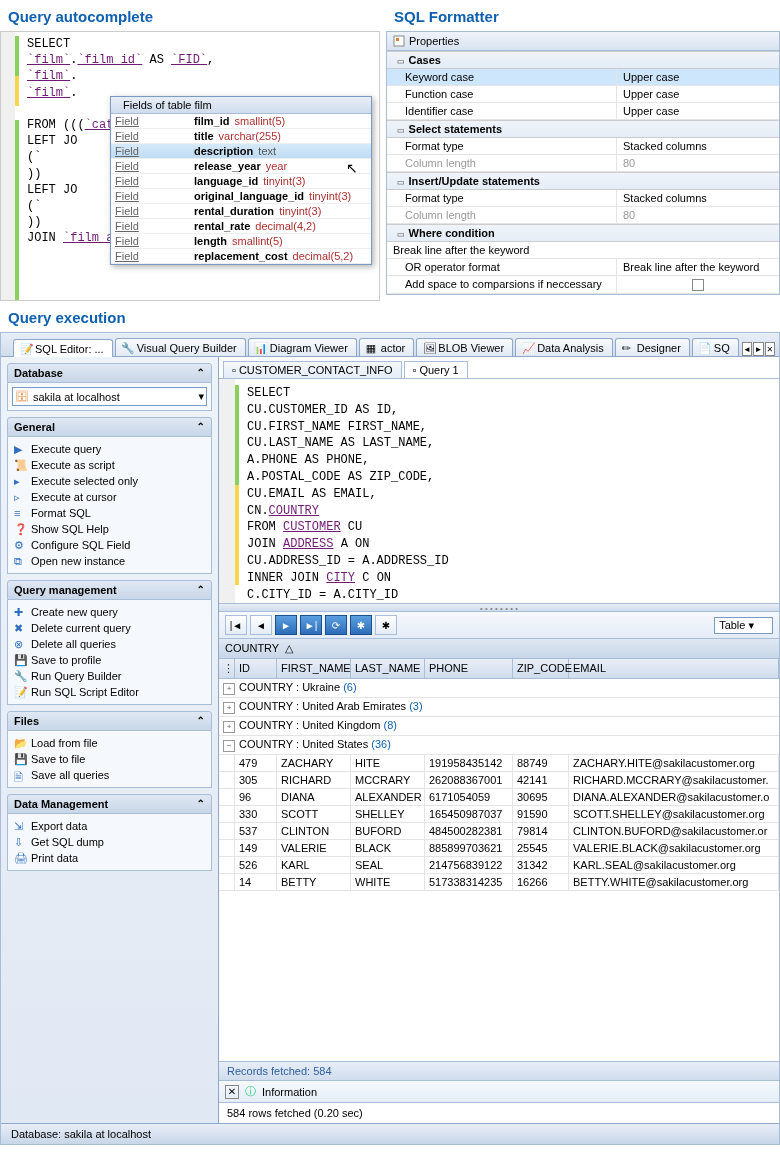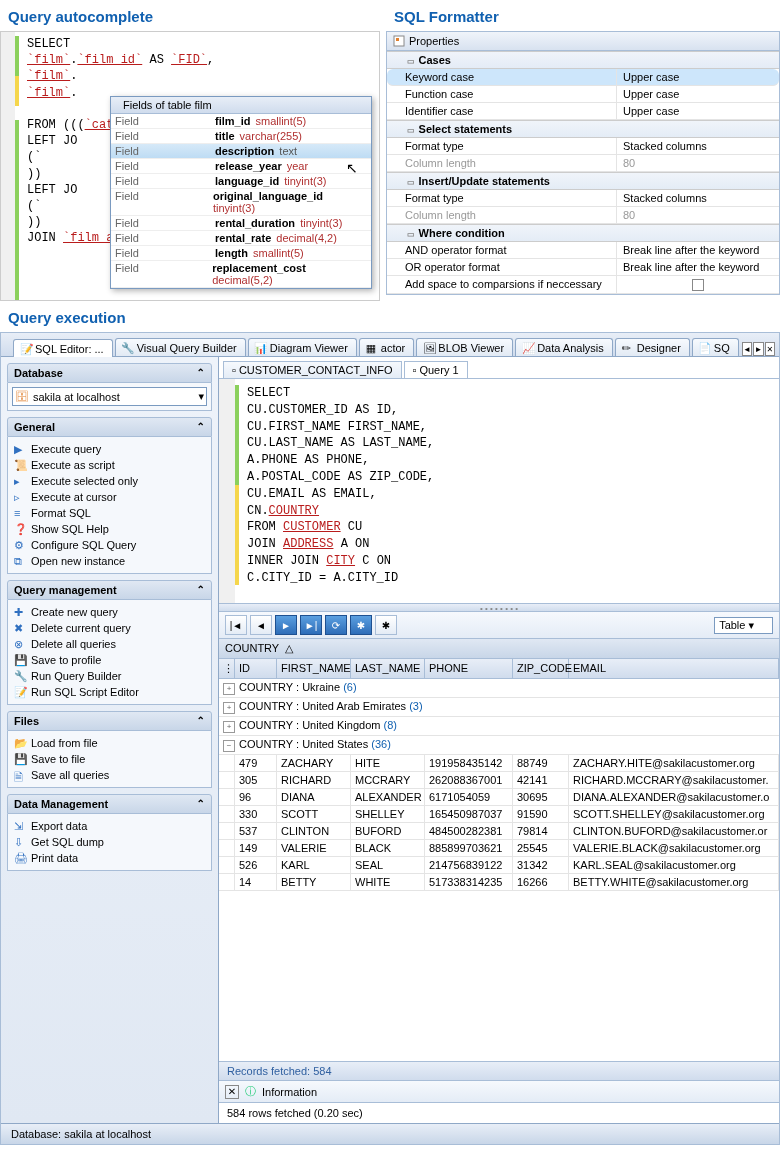--- a/index.html
+++ b/index.html
@@ -5,38 +5,38 @@
 * { box-sizing: border-box; margin: 0; padding: 0; }
 body { font-family: Tahoma, Arial, sans-serif; font-size: 11px; background: #fff; width: 780px; }
 .section-title { color: #1060B0; font-size: 15px; font-weight: bold; margin: 8px 0 6px 8px; }
 .top-row { display: flex; gap: 6px; }
 .autocomplete-panel { width: 380px; position: relative; }
 .code-box { border: 1px solid #ccc; background: #fff; padding: 4px 4px 4px 26px; font-family: 'Courier New', monospace; font-size: 12px; line-height: 1.35; position: relative; height: 270px; overflow: hidden; }
 .code-box .gutter { position: absolute; left: 0; top: 0; bottom: 0; width: 22px; background: linear-gradient(to right,#f0f0f0 0,#f0f0f0 14px,#fff 14px); }
 .code-box .gutter .green { position:absolute; left:14px; width:4px; background:#8BD05C; }
 .code-box .gutter .yellow { position:absolute; left:14px; width:4px; background:#F5D64C; }
 .kw { color: #000; }
-.link { color: #b91c1c; text-decoration: underline; }
+.link { color: #701a75; text-decoration: underline; }
 .popup { position: absolute; left: 110px; top: 96px; width: 262px; background: #fff; border: 1px solid #7A9AC0; box-shadow: 2px 2px 6px rgba(0,0,0,.3); font-size: 11px; }
 .popup-head { background: linear-gradient(#E8EEF7,#D0DCED); padding: 2px 12px; font-weight: normal; border-bottom: 1px solid #A8BDD7; }
 .popup-row { display: flex; padding: 1px 4px; border-bottom: 1px solid #eee; }
 .popup-row.sel { background: linear-gradient(#D6E9F8,#BEDCF4); }
-.popup-col1 { width: 100px; color: #666; }
+.popup-col1 { width: 79px; color: #666; text-decoration: underline; }
 .popup-col2 b { color: #000; }
 .popup-type { color: #B03030; margin-left: 2px; }
 .popup-type.dark { color: #555; }
 .cursor-arrow { position:absolute; left:346px; top:160px; font-size:14px; }
 
 .formatter-panel { flex: 1; border: 1px solid #A8BDD7; font-size: 11px; }
 .fp-header { background: linear-gradient(#F0F4FA,#D8E2F0); padding: 3px 6px; border-bottom: 1px solid #A8BDD7; display:flex; align-items:center; gap:4px; }
 .fp-icon { width:12px; height:12px; display:inline-block; }
-.fp-section { background: linear-gradient(#F0F4FA,#E4ECF6); padding: 2px 20px; font-weight: bold; border-top: 1px solid #ccc; border-bottom: 1px solid #ccc; }
+.fp-section { background: linear-gradient(#F0F4FA,#E4ECF6); padding: 2px 10px; font-weight: bold; border-top: 1px solid #ccc; border-bottom: 1px solid #ccc; }
 .fp-section::before { content:"▭"; margin-right:4px; color:#888; font-size:8px; }
 .fp-row { display: flex; border-bottom: 1px solid #E4E4E4; }
-.fp-row.sel { background: #CDE6FB; border-radius: 6px; }
+.fp-row.sel { background: #CDE6FB; }
 .fp-cell-l { width: 230px; padding: 2px 6px 2px 18px; border-right:1px solid #E4E4E4; }
 .fp-cell-r { flex: 1; padding: 2px 6px; }
 .fp-row.disabled .fp-cell-l, .fp-row.disabled .fp-cell-r { color: #999; }
 .chkbox { width:12px; height:12px; border:1px solid #888; display:inline-block; vertical-align:middle; }
 
 .execution-panel { margin: 6px 0 0 0; border: 1px solid #A8BDD7; }
 .tabs { background: linear-gradient(#E8EEF7,#D0DCED); display: flex; align-items: flex-end; padding: 2px 4px 0 12px; border-bottom: 1px solid #8FA8C7; height: 24px; }
 .tab { padding: 3px 8px 2px 6px; border: 1px solid #8FA8C7; border-bottom: none; background: linear-gradient(#F7FAFE,#E2EAF4); margin-right: 2px; border-radius: 3px 3px 0 0; display:flex; align-items:center; gap:3px; font-size:11px; white-space:nowrap; }
 .tab.active { background: #fff; position:relative; top:1px; }
 .tab-spacer { flex: 1; }
@@ -207,21 +207,20 @@
           <div class="fp-row">
             <div class="fp-cell-l">Format type</div>
             <div class="fp-cell-r" style="">Stacked columns</div>
           </div>
           <div class="fp-row disabled">
             <div class="fp-cell-l">Column length</div>
             <div class="fp-cell-r" style="">80</div>
           </div>
           <div class="fp-section">Where condition</div>
           <div class="fp-row">
-            <div class="fp-cell-l">AND operator format</div>
             <div class="fp-cell-r" style="">Break line after the keyword</div>
           </div>
           <div class="fp-row">
             <div class="fp-cell-l">OR operator format</div>
             <div class="fp-cell-r" style="">Break line after the keyword</div>
           </div>
           <div class="fp-row">
             <div class="fp-cell-l">Add space to comparsions if neccessary</div>
             <div class="fp-cell-r" style="text-align:center"><span class="chkbox"></span></div>
           </div>
@@ -307,21 +306,21 @@
               <div class="side-item">
                 <span class="icon" style="color:#3070C0">≡</span>
                 <span>Format SQL</span>
               </div>
               <div class="side-item">
                 <span class="icon" style="color:#3070C0">❓</span>
                 <span>Show SQL Help</span>
               </div>
               <div class="side-item">
                 <span class="icon" style="color:#3070C0">⚙</span>
-                <span>Configure SQL Query</span>
+                <span>Configure SQL Field</span>
               </div>
               <div class="side-item">
                 <span class="icon" style="color:#3070C0">⧉</span>
                 <span>Open new instance</span>
               </div>
             </div>
           </div>
           <div class="side-group">
             <div class="side-head">
               <span>Query management</span>
@@ -418,20 +417,21 @@
             <div>SELECT</div>
             <div>   CU.CUSTOMER_ID AS ID,</div>
             <div>   CU.FIRST_NAME FIRST_NAME,</div>
             <div>   CU.LAST_NAME AS LAST_NAME,</div>
             <div>   A.PHONE AS PHONE,</div>
             <div>   A.POSTAL_CODE AS ZIP_CODE,</div>
             <div>   CU.EMAIL AS EMAIL,</div>
             <div>   CN.<span class="link">COUNTRY</span></div>
             <div>FROM <span class="link">CUSTOMER</span> CU</div>
             <div>   JOIN <span class="link">ADDRESS</span> A ON</div>
+            <div>      CU.ADDRESS_ID = A.ADDRESS_ID</div>
             <div>   INNER JOIN <span class="link">CITY</span> C ON</div>
             <div>      C.CITY_ID = A.CITY_ID</div>
           </div>
       </div>
       <div class="splitter">• • • • • • • •</div>
 
       <div class="grid-toolbar">
         <div class="tb-btn">|◄</div>
         <div class="tb-btn">◄</div>
         <div class="tb-btn blue">►</div>

